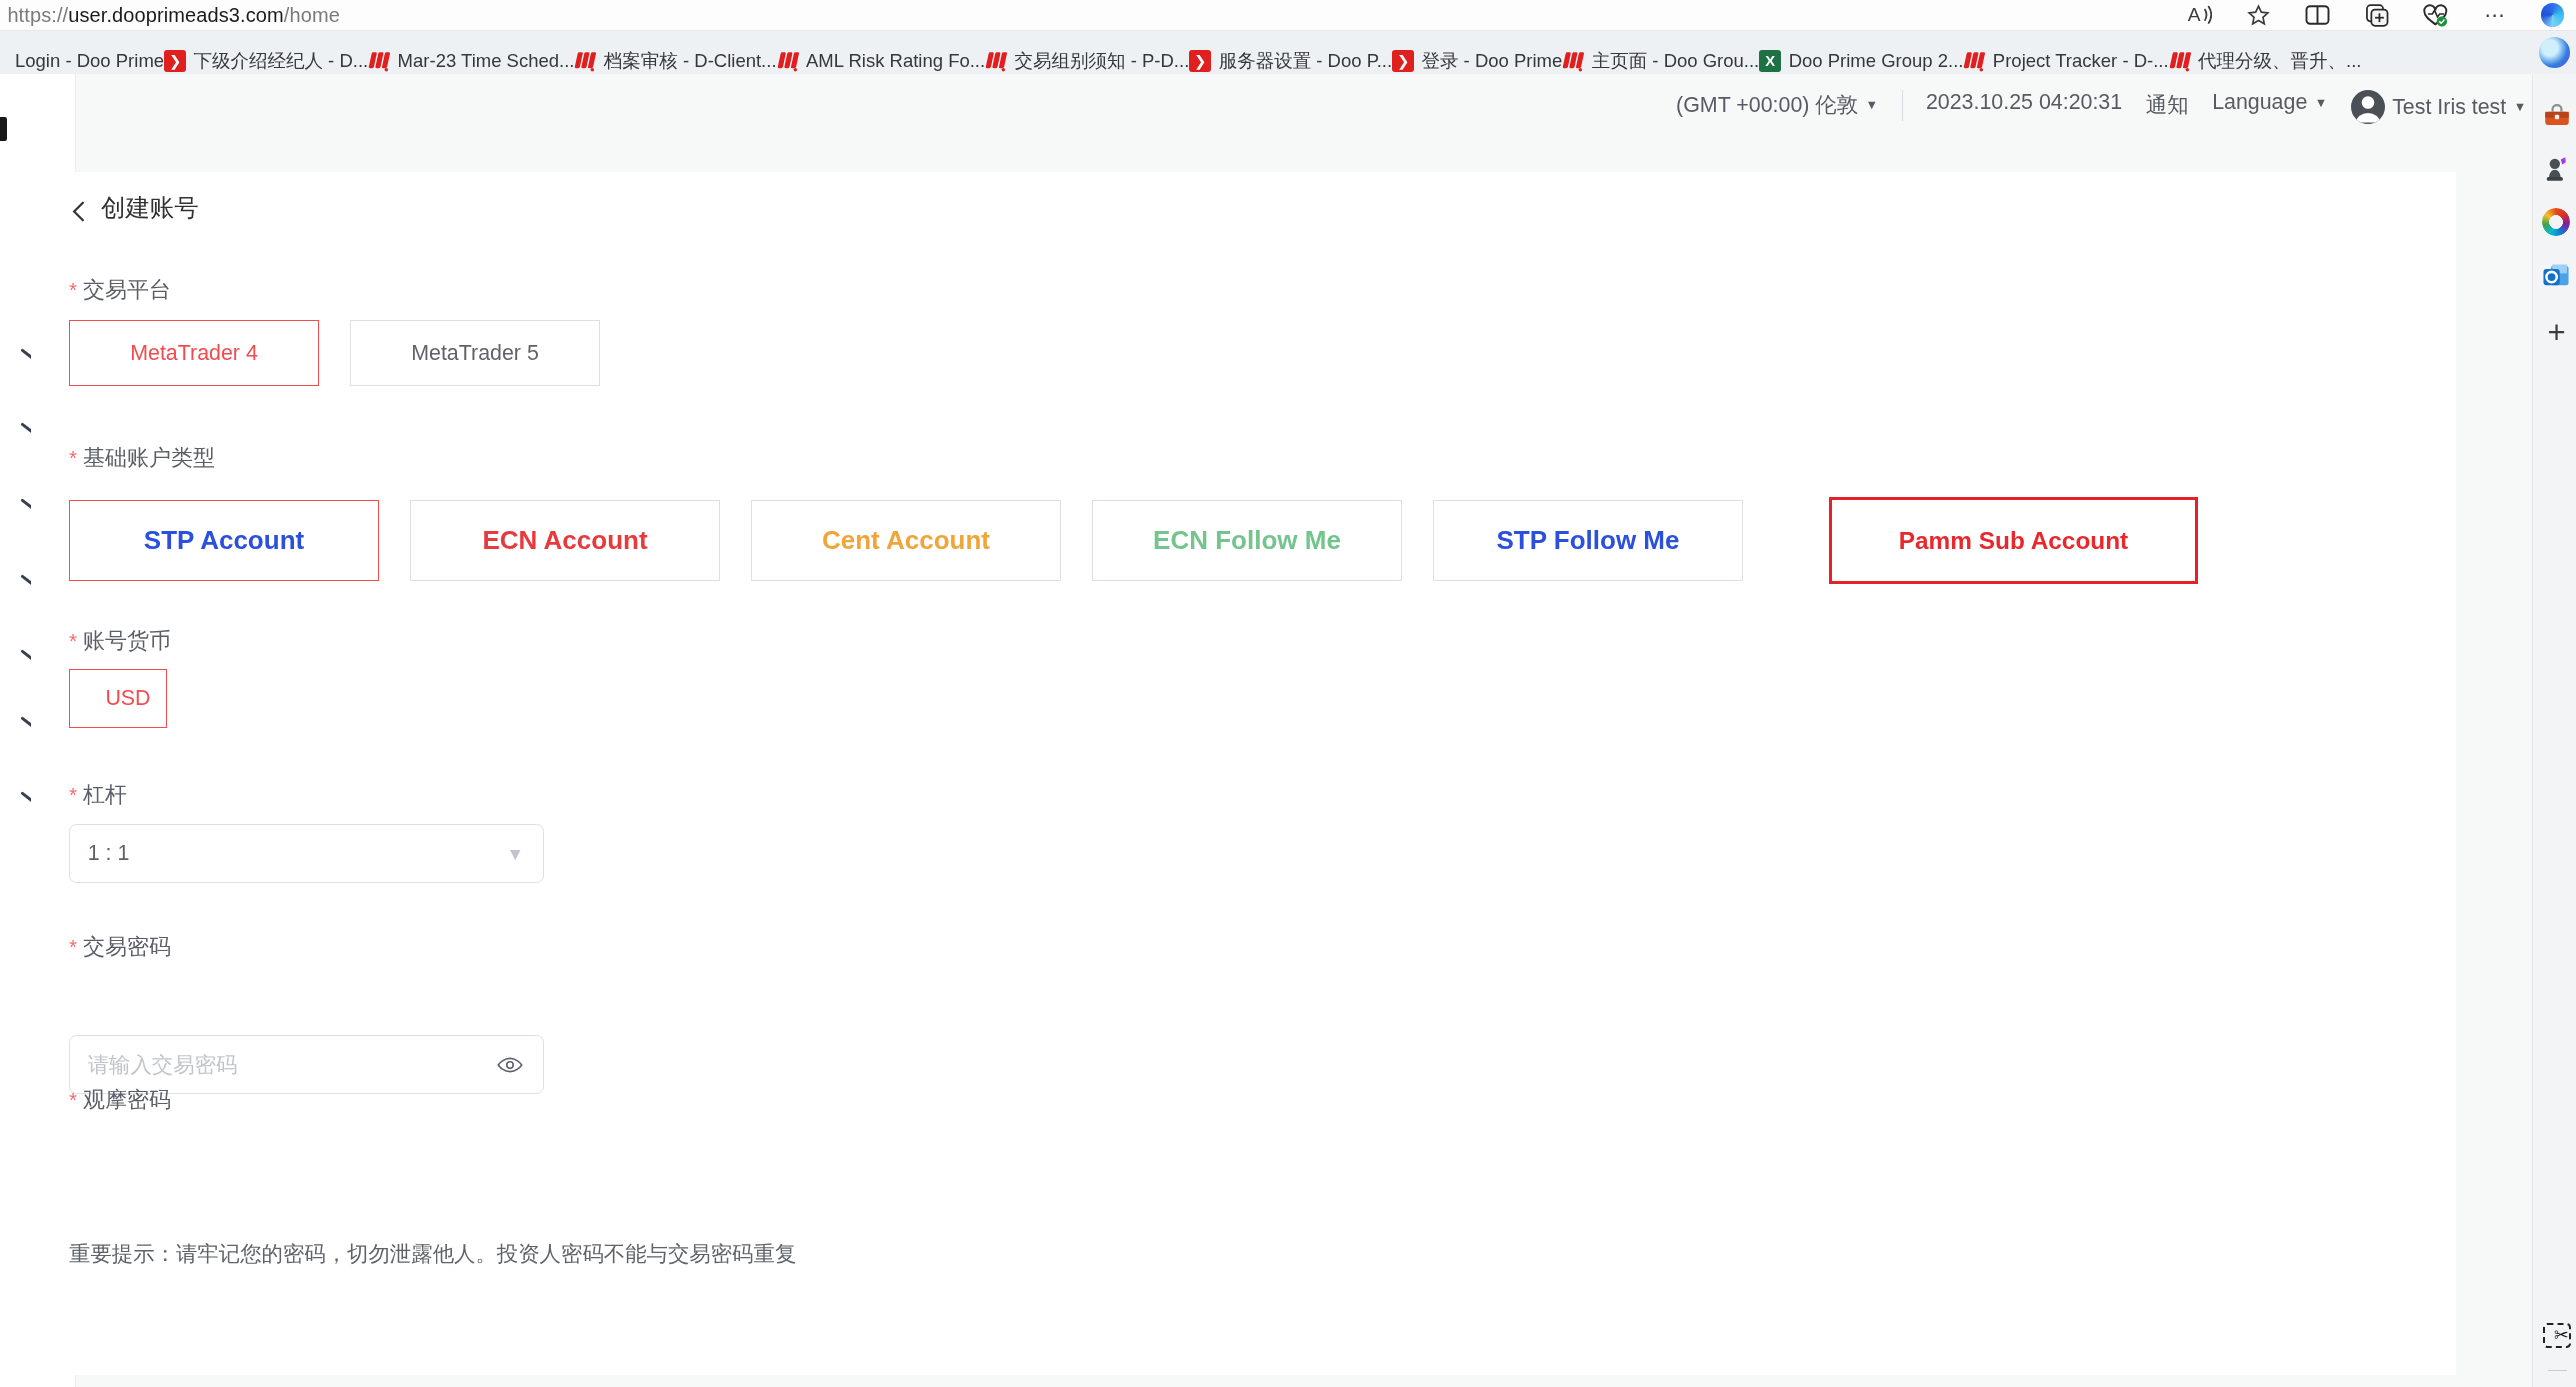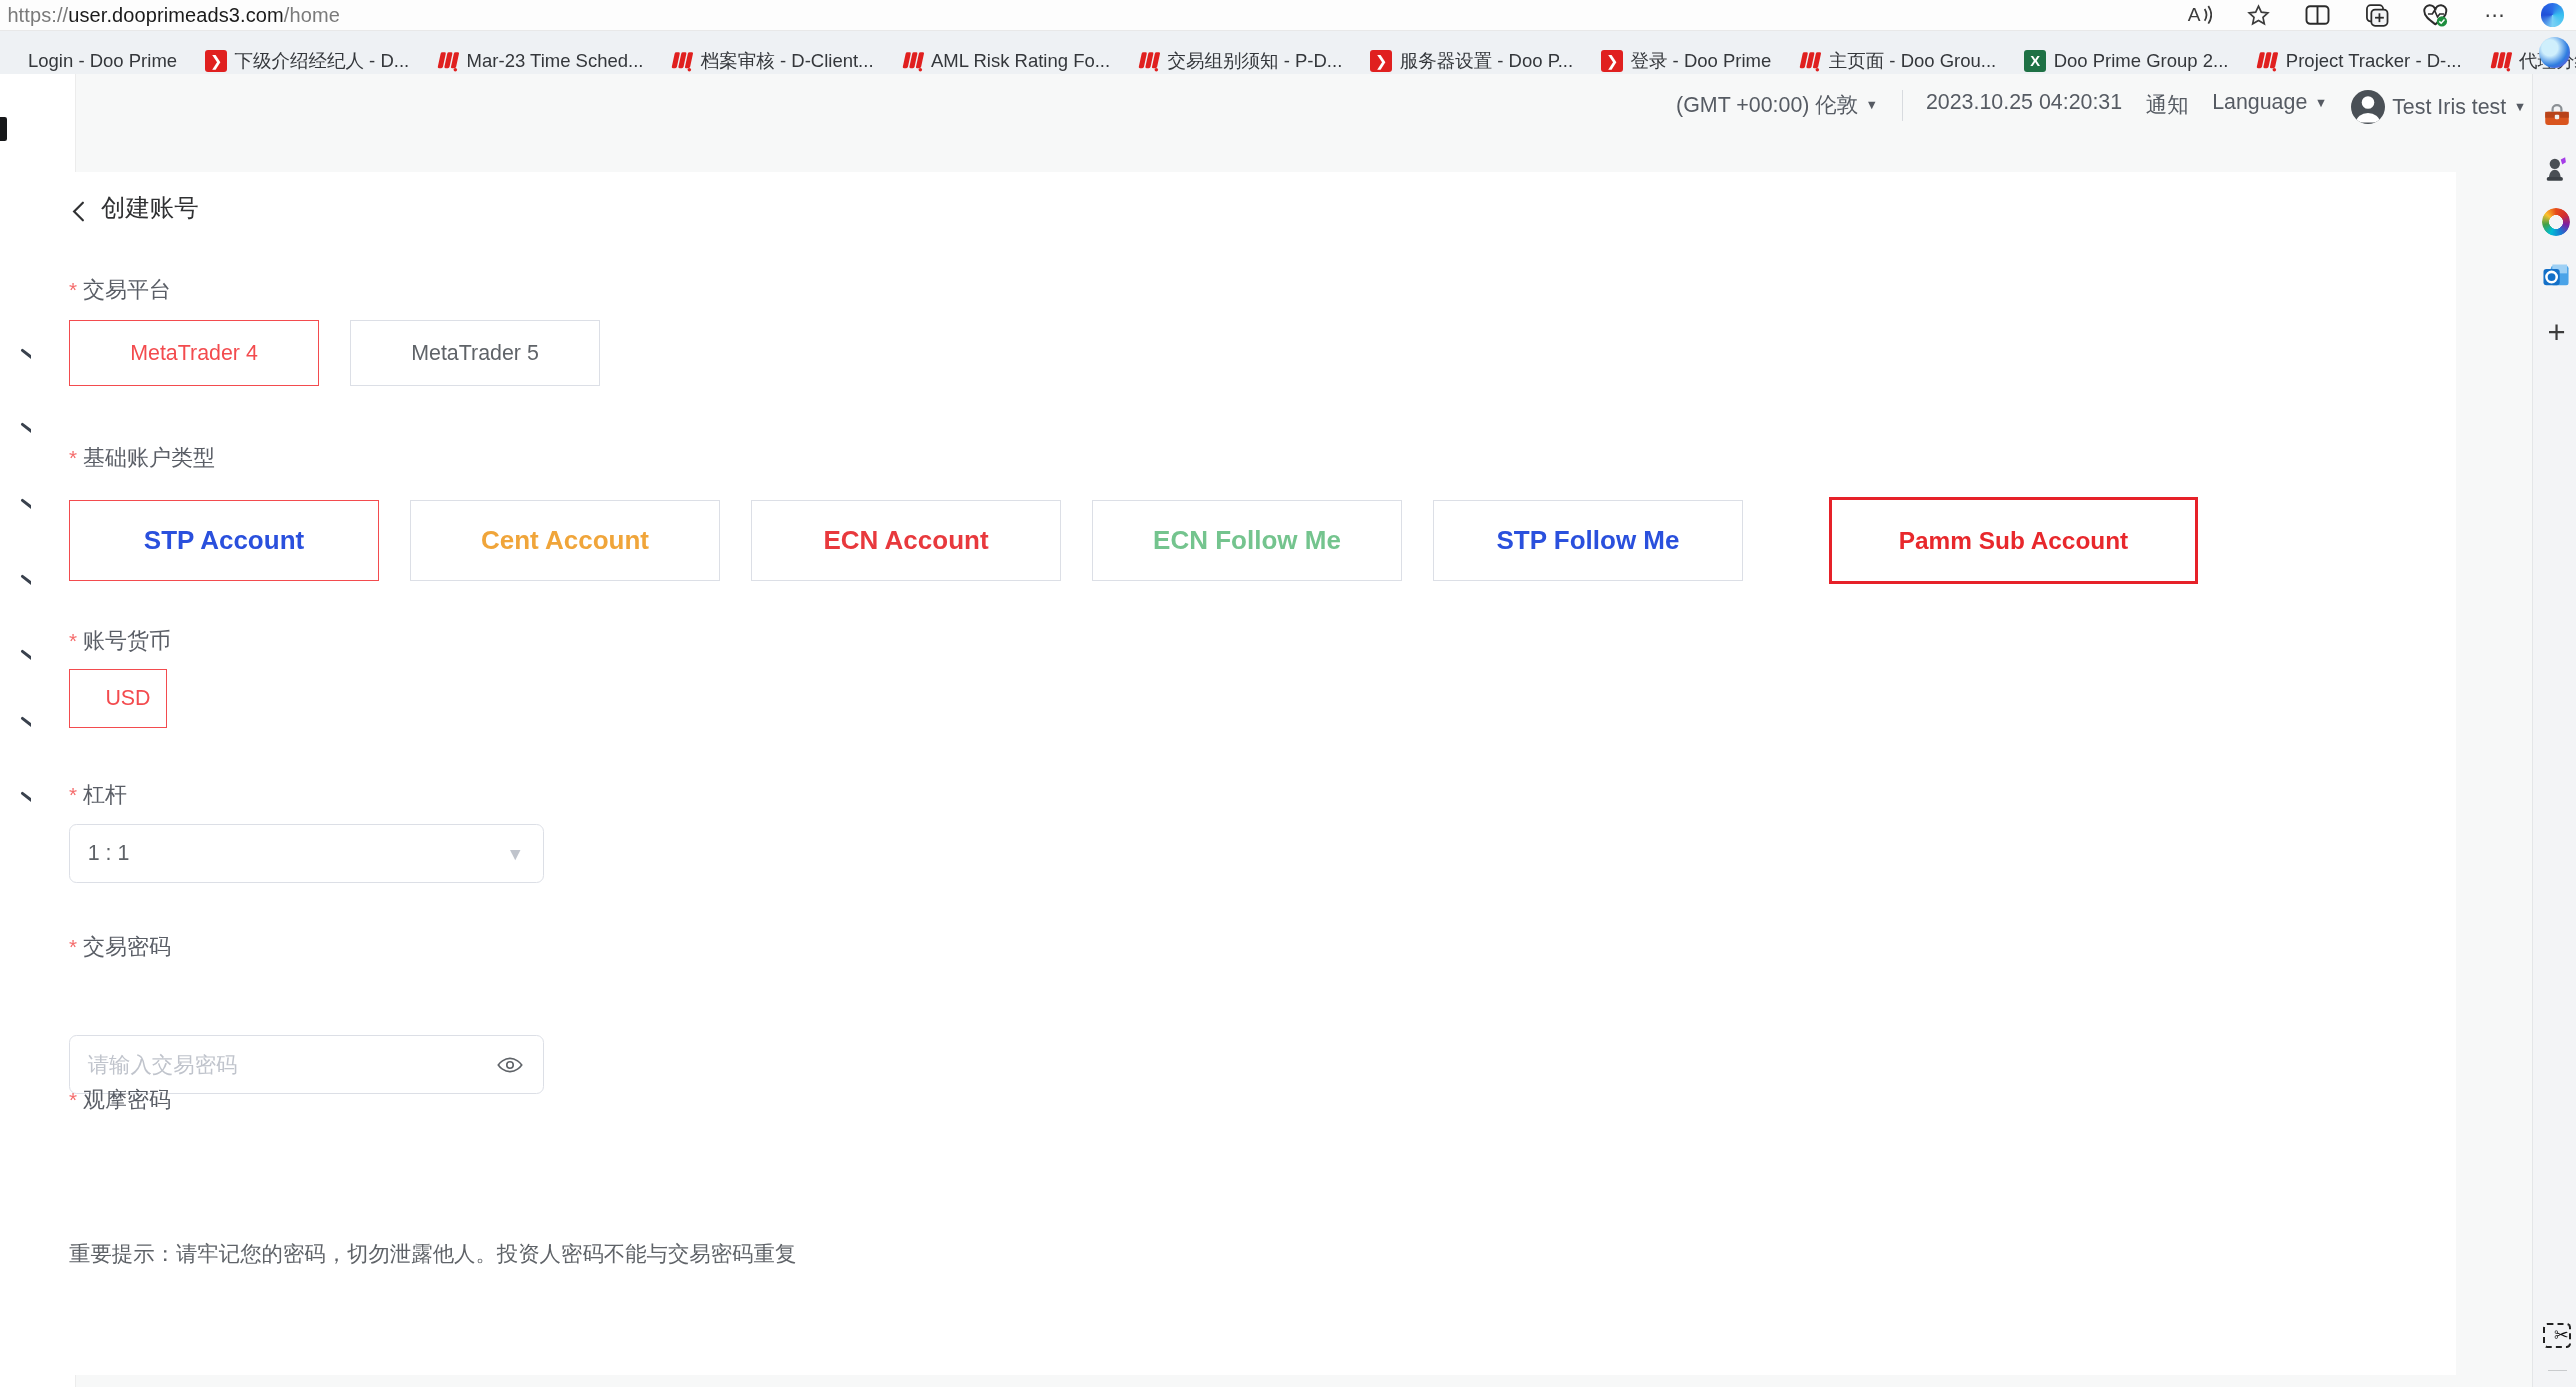--- a/index.html
+++ b/index.html
@@ -13,21 +13,21 @@
   #url-text .dim { color:#7a7a7a; }
   #urlbar-icons { margin-left:auto; display:flex; align-items:center; gap:32.5px; padding-right:11.8px; }
   .tb-ico { width:26.6px; height:26.6px; display:flex; align-items:center; justify-content:center;
     color:#3c3c3c; font-size:20.7px; }
   #copilot-ico { width:23.6px; height:23.6px; border-radius:50%;
     background:conic-gradient(#2b6de8,#39c0f0,#7ad0f5,#1f4fd8,#2b6de8); }
 
   
   #bmbar { position:absolute; top:31px; left:0; width:2576px; height:60px;
     background:#eef1f4; border-bottom:0.7px solid #e2e4e7; display:flex; align-items:center;
-    padding:0 28px; gap:28px; }
+    padding:0 15px; }
   .bm { display:flex; align-items:center; gap:7.4px; font-size:18.5px; color:#34373b; white-space:nowrap; }
   .bm-ico { width:22px; height:22px; flex:0 0 auto; position:relative; }
   .ico-doo-arrow { background:#e0201f; border-radius:3px; color:#fff; font-size:14.8px; font-weight:bold;
     display:flex; align-items:center; justify-content:center; }
   .ico-excel { background:#1e7145; border-radius:3px; color:#fff; font-size:14.8px; font-weight:bold;
     display:flex; align-items:center; justify-content:center; }
   .doo-bars { position:absolute; inset:0; }
   #bm-copilot { position:absolute; right:5.9px; top:5.9px; width:31px; height:31px; border-radius:50%;
     background:radial-gradient(circle at 35% 35%, #cfeffc 28%, #2f7de0 62%, #7a3fd4 100%); }
 
@@ -335,22 +335,22 @@
       <div class="sel-btn mt-btn sel">MetaTrader 4</div>
       <div class="sel-btn mt-btn">MetaTrader 5</div>
     </div>
 
     <div class="in-card fld-label" style="top:271px">
       <span class="req">*</span>
       <span>基础账户类型</span>
     </div>
     <div class="in-card btn-row" style="top:316px; width:2349px; position:absolute;margin-top:12px;">
       <div class="sel-btn acct-btn sel c-blue">STP Account</div>
+      <div class="sel-btn acct-btn c-red">ECN Account</div>
       <div class="sel-btn acct-btn c-orange">Cent Account</div>
-      <div class="sel-btn acct-btn c-red">ECN Account</div>
       <div class="sel-btn acct-btn c-green">ECN Follow Me</div>
       <div class="sel-btn acct-btn c-blue">STP Follow Me</div>
       <div class="sel-btn acct-btn c-hred" id="acct-pamm">Pamm Sub Account</div>
     </div>
 
     <div class="in-card fld-label" style="top:454px">
       <span class="req">*</span>
       <span>账号货币</span>
     </div>
     <div class="in-card btn-row" style="top:497px">

